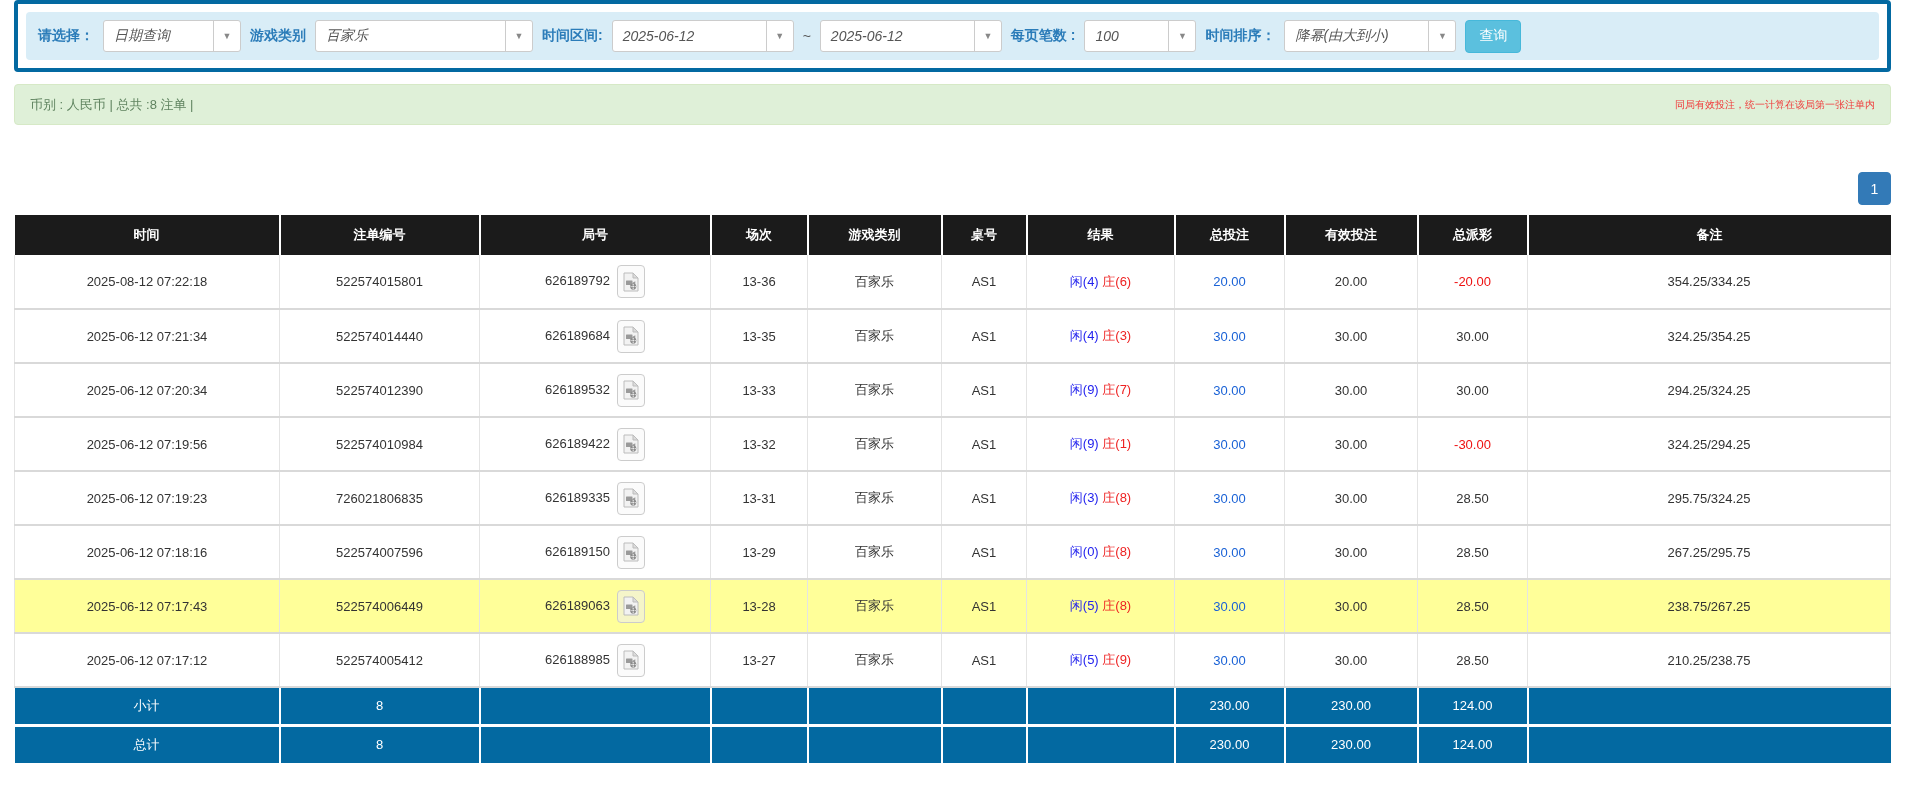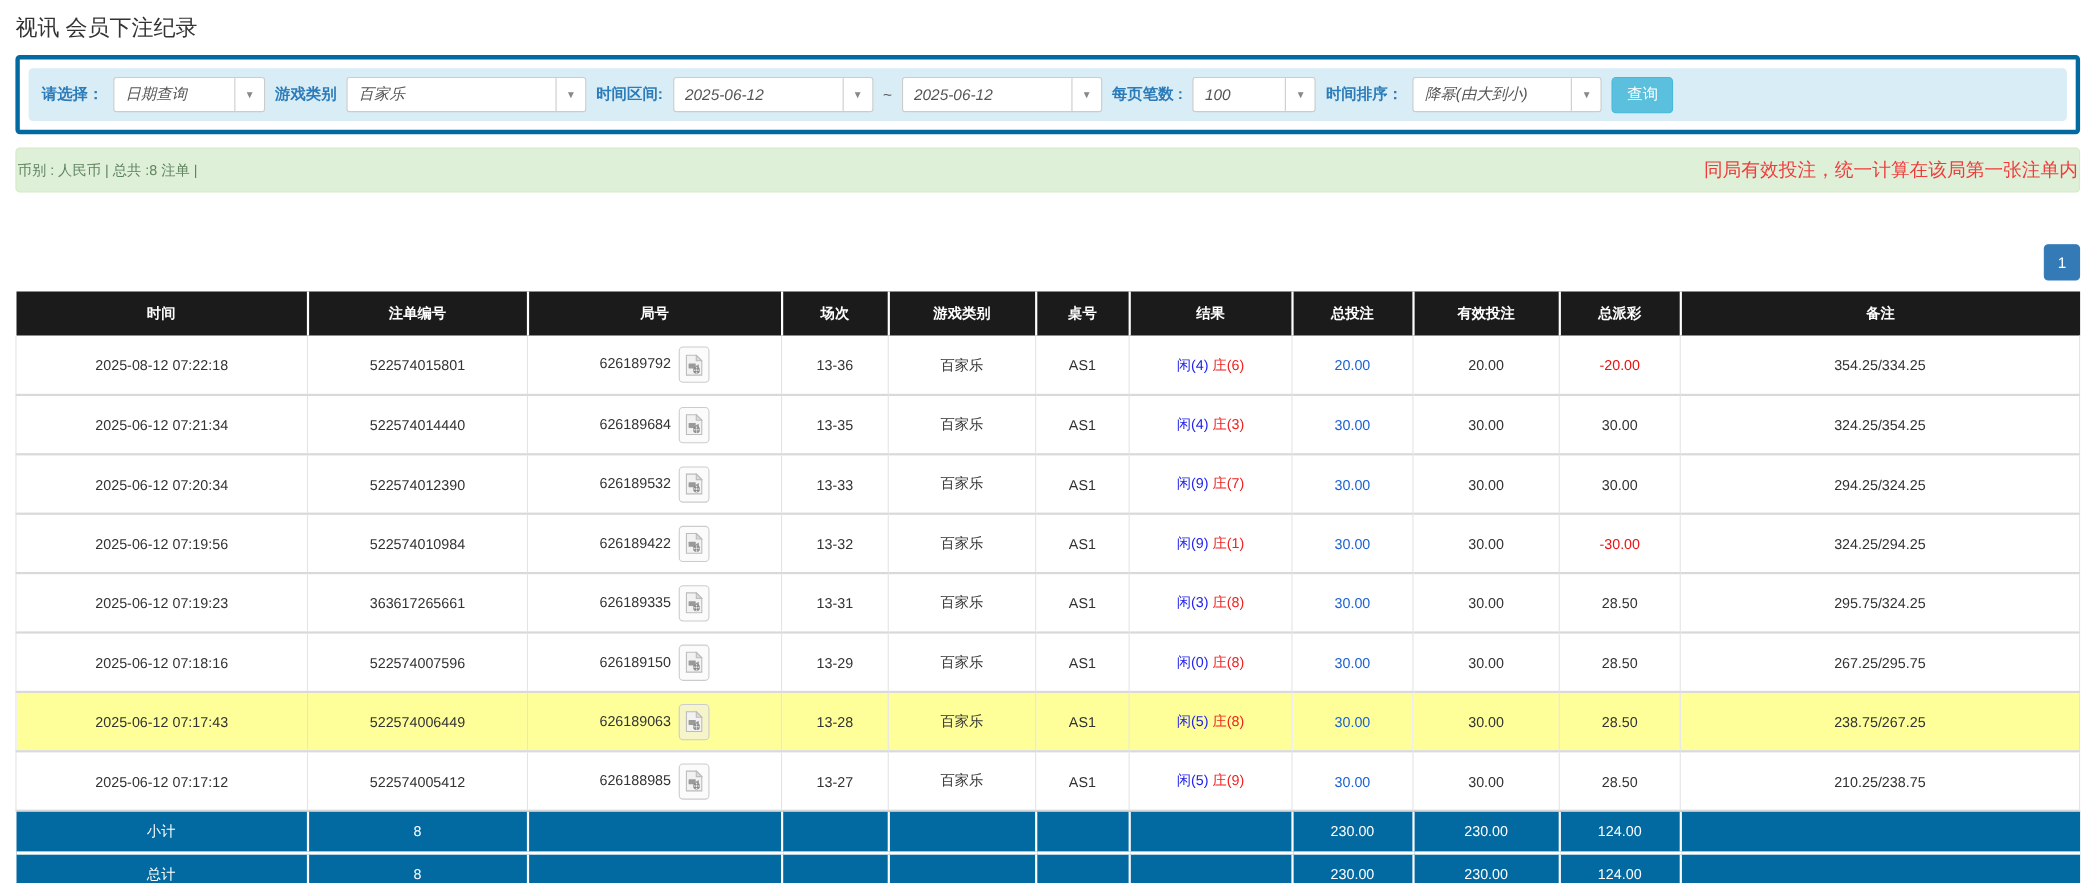--- a/index.html
+++ b/index.html
@@ -52,23 +52,23 @@
   .search-btn {
     background:#5bc0de; border:1px solid #46b8da; color:#fff;
     font-size:14px; border-radius:4px; height:33px; padding:0 13px;
     cursor:pointer; font-family:inherit;
   }
 
   
   .summary-bar {
     background:#dff0d8; border:1px solid #d6e9c6; border-radius:4px;
     height:41px; display:flex; align-items:center; justify-content:space-between;
-    padding:0 1px; font-size:13px; color:#5f835f;
-  }
-  .summary-notice { color:#f03b3b; font-size:17px; }
+    padding:0 15px; font-size:13px; color:#5f835f;
+  }
+  .summary-notice { color:#f03b3b; font-size:10px; }
 
   
   .pagination { display:flex; justify-content:flex-end; margin:47px 0 10px 0; }
   .page-btn {
     background:#337ab7; border:1px solid #337ab7; color:#fff;
     min-width:33px; height:33px; border-radius:4px;
     display:flex; align-items:center; justify-content:center;
     font-size:14px; cursor:pointer;
   }
 
@@ -107,21 +107,20 @@
     border-right:2px solid #fff; font-size:13px;
   }
   tfoot td:last-child { border-right:none; }
   tfoot tr:first-child td { border-bottom:3px solid #fff; }
 </style>
 </head>
 <body>
 
 <div class="page">
 
-  <h1 class="page-title">视讯 会员下注纪录</h1>
 
   <div class="filter-panel">
     <div class="filter-bar">
 
       <span class="flabel">请选择：</span>
       <div class="combo w-query">
         <span class="combo-text">日期查询</span>
         <span class="combo-caret">▼</span>
       </div>
 
@@ -328,21 +327,21 @@
     <td>
       <a class="amt-link">30.00</a>
     </td>
     <td>30.00</td>
     <td class="neg">-30.00</td>
     <td>324.25/294.25</td>
   </tr>
 
   <tr>
     <td>2025-06-12 07:19:23</td>
-    <td>363617265661</td>
+    <td>726021806835</td>
     <td>
       <span>626189335</span><span class="video-btn">
               <svg width="16" height="20" viewBox="0 0 16 20" aria-hidden="true">
           <path d="M1 1 h9 l5 5 v13 h-14 z" fill="#f2f2f2" stroke="#bcbcbc" stroke-width="1"></path>
           <path d="M10 1 l5 5 h-5 z" fill="#dcdcdc" stroke="#bcbcbc" stroke-width="1"></path>
           <rect x="3" y="8.5" width="6.5" height="4.5" rx="0.5" fill="#9a9a9a"></rect>
           <path d="M9.5 10.7 l2.8 -1.5 v4.5 l-2.8 -1.5 z" fill="#9a9a9a"></path>
           <circle cx="10.2" cy="14.6" r="3.1" fill="#8b8b8b"></circle>
           <circle cx="10.2" cy="14.6" r="1" fill="#e9e9e9"></circle>
           <circle cx="10.2" cy="12.4" r="0.7" fill="#e9e9e9"></circle>

